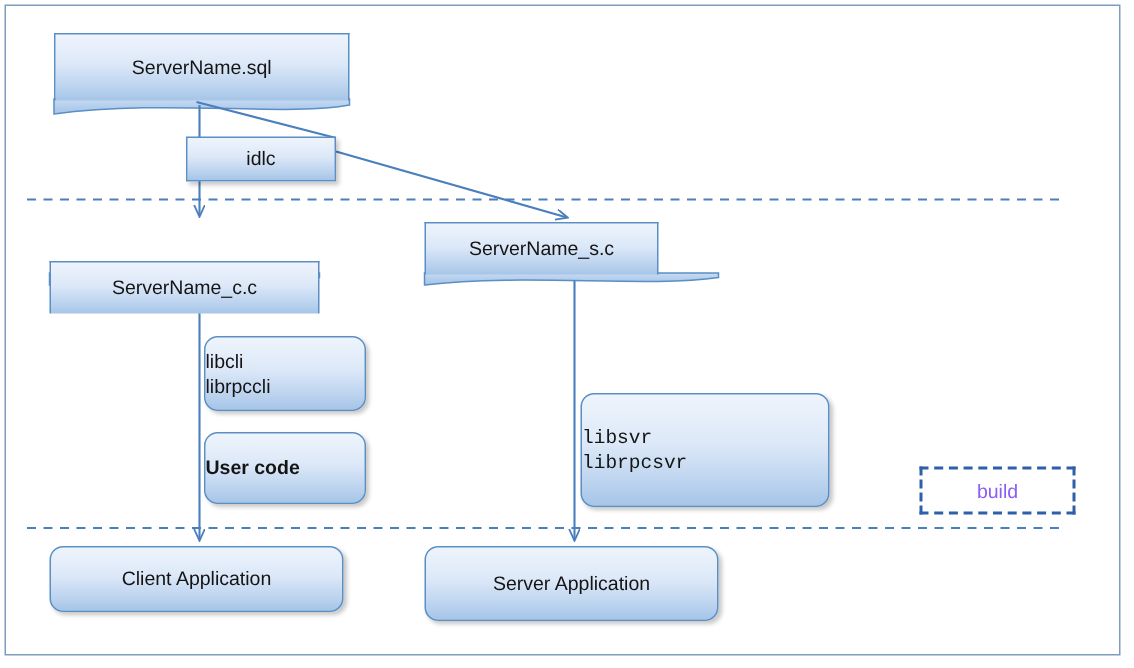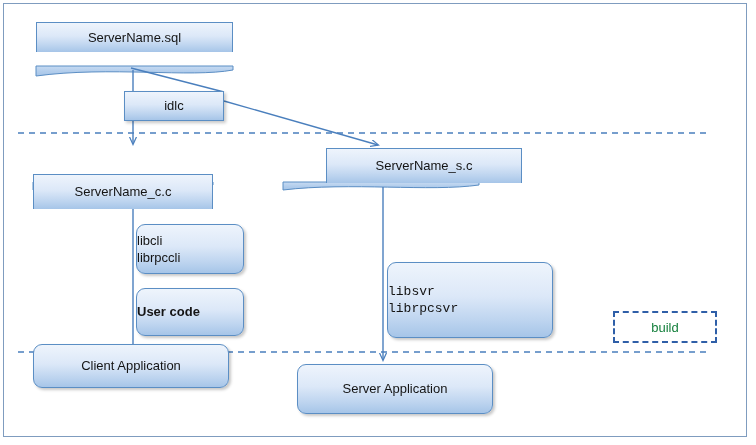--- a/index.html
+++ b/index.html
@@ -29,21 +29,21 @@
 
   
   .node.doc{border-bottom:none;box-shadow:none;}
 
   .node.left{justify-content:flex-start;text-align:left;}
 
   
   .legend-box{position:absolute;box-sizing:border-box;
         border:2px dashed #2f5fa8;background:transparent;
         display:flex;align-items:center;justify-content:center;
-        font-size:13px;color:#15803d;text-align:center;}
+        font-size:13px;color:#8b5cf6;text-align:center;}
 
   .mline{display:block;}
 </style>
 </head>
 <body>
 
 <div id="canvas">
 
   <div id="frame"></div>
 
@@ -77,33 +77,33 @@
       <line x1="131" y1="68" x2="224" y2="92"></line>
 
       <line x1="224" y1="101" x2="378" y2="145" marker-end="url(#ah)"></line>
 
       <line x1="133" y1="187" x2="133" y2="360" marker-end="url(#ah)"></line>
 
       <line x1="383" y1="187" x2="383" y2="360" marker-end="url(#ah)"></line>
     </g>
   </svg>
 
-  <div class="node doc" style="left:36px;top:22px;width:197px;height:30px;">
+  <div class="node doc" style="left:36px;top:22px;width:197px;height:45px;">
     <span>ServerName.sql</span>
   </div>
 
   <div class="node sq" style="left:124px;top:91px;width:100px;height:30px;justify-content:center;">
     <span>idlc</span>
   </div>
 
   <div class="node doc" style="left:33px;top:148px;width:180px;height:35px;margin-top:26px;">
     <span>ServerName_c.c</span>
   </div>
 
-  <div class="node doc" style="left:283px;top:148px;width:196px;height:35px;margin-left:43px;">
+  <div class="node doc" style="left:283px;top:148px;width:156px;height:35px;">
     <span>ServerName_s.c</span>
   </div>
 
   <div class="node rounded left" style="left:136px;top:224px;width:108px;height:50px;">
     <span>
         <span class="mline">libcli</span>
         <span class="mline">librpccli</span>
       </span>
   </div>
 
@@ -111,25 +111,25 @@
     <span>User code</span>
   </div>
 
   <div class="node rounded left" style="left:387px;top:262px;width:166px;height:76px;font-family:Liberation Mono, monospace;">
     <span>
         <span class="mline">libsvr</span>
         <span class="mline">librpcsvr</span>
       </span>
   </div>
 
-  <div class="node rounded" style="left:33px;top:344px;width:196px;height:44px;">
+  <div class="node rounded" style="left:33px;top:364px;width:196px;height:44px;">
     <span>Client Application</span>
   </div>
 
-  <div class="node rounded" style="left:297px;top:364px;width:196px;height:50px;">
+  <div class="node rounded" style="left:283px;top:364px;width:196px;height:50px;">
     <span>
         <span class="mline">Server Application</span>
       </span>
   </div>
 
   <div class="legend-box" style="left:613px;top:311px;width:104px;height:32px;">
     <span>build</span>
   </div>
 
 </div>

